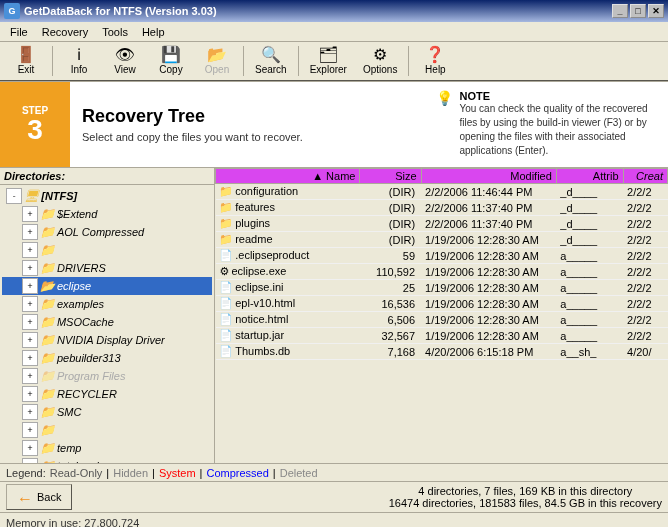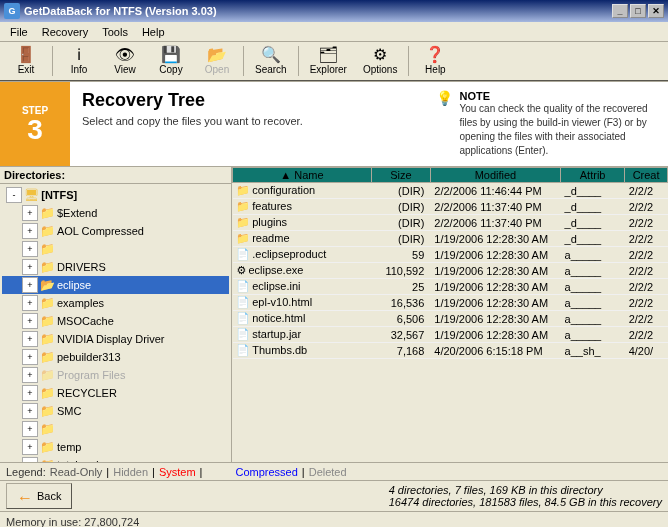--- a/index.html
+++ b/index.html
@@ -91,44 +91,45 @@
       width: 70px;
       display: flex;
       flex-direction: column;
       align-items: center;
       justify-content: center;
       padding: 8px;
       color: white;
     }
     .step-label { font-size: 10px; font-weight: bold; }
     .step-num { font-size: 28px; font-weight: bold; line-height: 1; }
-    .step-content { padding: 8px 12px; flex: 1; }
+    .step-content { padding: 24px 12px; flex: 1; }
     .step-title { font-size: 18px; font-weight: bold; color: #000; }
     .step-desc { font-size: 11px; color: #333; margin-top: 4px; }
     .note-area {
       width: 240px;
       padding: 8px;
       display: flex;
       gap: 6px;
       align-items: flex-start;
     }
     .note-bulb { font-size: 14px; color: #f0c030; }
     .note-text { font-size: 10px; color: #333; line-height: 1.4; }
     .note-title { font-weight: bold; font-size: 11px; }
     
     .main-area {
       display: flex;
       height: 295px;
     }
     
     .dir-panel {
-      width: 232px;
+      width: 215px;
       border-right: 1px solid #aca899;
       display: flex;
       flex-direction: column;
+      font-style: italic;
     }
     .panel-header {
       font-size: 11px;
       font-weight: bold;
       padding: 2px 4px;
       border-bottom: 1px solid #aca899;
     }
     .dir-scroll {
       flex: 1;
       overflow: hidden;
@@ -170,26 +171,26 @@
       width: 100%;
       border-collapse: collapse;
       font-size: 11px;
     }
     .files-table thead tr {
       background: #ece9d8;
     }
     .files-table th {
       border: 1px solid #aca899;
       padding: 1px 4px;
-      text-align: center;
+      text-align: right;
       font-weight: normal;
       white-space: nowrap;
       position: sticky;
       top: 0;
-      background: #0f766e;
+      background: #d946ef;
     }
     .files-table td {
       border-bottom: 1px solid #f0f0f0;
       padding: 1px 4px;
       white-space: nowrap;
     }
     
     .legend-bar {
       background: #ece9d8;
       height: 18px;
@@ -197,21 +198,21 @@
       align-items: center;
       padding: 0 6px;
       gap: 4px;
       border-top: 1px solid #aca899;
       font-size: 11px;
     }
     .legend-label { color: #333; }
     .legend-readonly { color: #555; }
     .legend-hidden { color: #808080; }
     .legend-system { color: #ff0000; }
-    .legend-compressed { color: #0000ff; margin-left: 29px; }
+    .legend-compressed { color: #0000ff; }
     .legend-deleted { color: #888; text-decoration: none; }
     
     .status-bar {
       background: #ece9d8;
       border-top: 1px solid #aca899;
       padding: 2px 6px;
       display: flex;
       justify-content: space-between;
       align-items: center;
     }
@@ -238,21 +239,21 @@
       cursor: pointer;
       font-size: 11px;
       background: #ece9d8;
     }
     .back-arrow { color: #f09020; font-size: 16px; }
     
     .col-name { min-width: 130px; }
     .col-size { min-width: 55px; text-align: right; }
     .col-modified { min-width: 120px; }
     .col-attrib { min-width: 60px; }
-    .col-creat { min-width: 40px; }
+    .col-creat { min-width: 40px; font-style: italic; }
     td.size-cell { text-align: right; padding-right: 6px; }
   </style>
 </head>
 <body>
 
 <div class="title-bar">
   <div class="title-bar-left">
     <div class="title-bar-icon">G</div>
     <span>GetDataBack for NTFS (Version 3.03)</span>
   </div>
@@ -547,21 +548,21 @@
   <span class="legend-deleted">Deleted</span>
 </div>
 
 <div class="status-bar">
   <div>
     <div class="back-btn">
       <span class="back-arrow">←</span>
       <span>Back</span>
     </div>
   </div>
-  <div style="text-align:left;font-style:italic;">
+  <div style="text-align:center;">
     <div class="status-line">4 directories, 7 files, 169 KB in this directory</div>
     <div class="status-line">16474 directories, 181583 files, 84.5 GB in this recovery</div>
   </div>
 </div>
 
 <div class="status-bottom">
   <span class="memory-text">Memory in use: 27,800,724</span>
 </div>
 
 </body></html>

